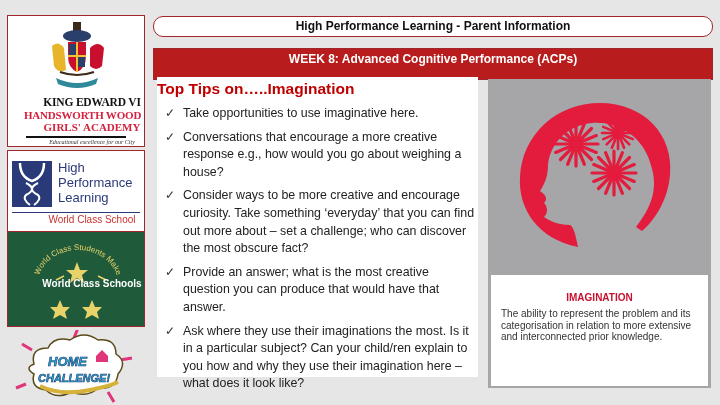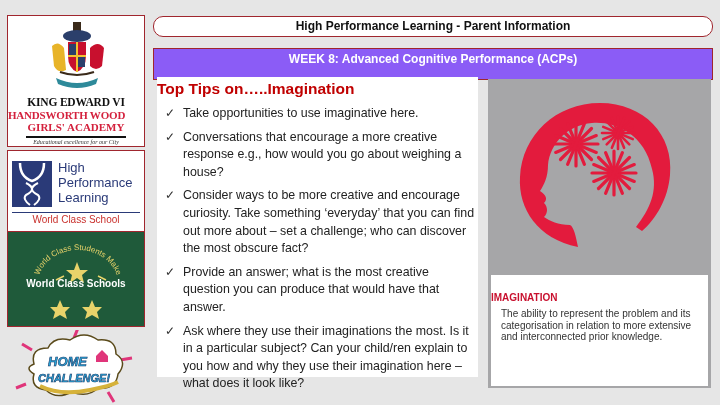--- a/index.html
+++ b/index.html
@@ -1,19 +1,19 @@
 <!DOCTYPE html>
 <html><head>
 <meta charset="utf-8">
 <style>
   * { box-sizing: border-box; margin: 0; padding: 0; }
   html, body { width: 720px; height: 405px; overflow: hidden; }
   body { background: #e6e6e6; font-family: "Liberation Sans", sans-serif; position: relative; }
 
-  .logo-box { position: absolute; left: 7px; width: 138px; background: #fff; border: 1px solid #a0262e; }
+  .logo-box { position: absolute; left: 7px; width: 138px; background: #fff; border: 1px solid #a0262e; padding-left: 16px; }
   #logo-school { top: 15px; height: 132px; }
   #logo-hpl { top: 150px; height: 87px; }
   #logo-wcs { top: 231px; height: 96px; background: #1f5a3a; }
 
   .crest { position: absolute; left: 38px; top: 6px; width: 62px; height: 72px; }
   .school-line1 { position: absolute; top: 80px; width: 100%; text-align: center; font-family: "Liberation Serif", serif; font-weight: bold; font-size: 11.5px; color: #111; letter-spacing: -0.2px; }
   .school-line2 { position: absolute; top: 93px; width: 100%; text-align: left; font-family: "Liberation Serif", serif; font-weight: bold; font-size: 11px; color: #d4213d; letter-spacing: -0.2px; }
   .school-line3 { position: absolute; top: 105px; width: 100%; text-align: center; font-family: "Liberation Serif", serif; font-weight: bold; font-size: 11px; color: #d4213d; }
   .school-rule { position: absolute; top: 120px; left: 18px; width: 100px; height: 2px; background: #111; }
   .school-motto { position: absolute; top: 123px; width: 100%; text-align: center; font-family: "Liberation Serif", serif; font-style: italic; font-size: 6px; color: #333; }
@@ -24,32 +24,32 @@
   .hpl-wcs { position: absolute; top: 63px; width: 100%; text-align: center; font-size: 10px; color: #c9302c; }
 
   .wcs-arc { position: absolute; left: 0; top: 8px; width: 138px; height: 50px; }
   .wcs-main { position: absolute; top: 46px; width: 100%; text-align: center; color: #fff; font-weight: bold; font-size: 10px; }
   .wcs-figs { position: absolute; left: 0; top: 62px; width: 138px; height: 28px; }
 
   .home-challenge { position: absolute; left: 12px; top: 330px; width: 128px; height: 74px; }
 
   .bar { position: absolute; left: 153px; width: 560px; border: 1px solid #a0262e; text-align: center; font-weight: bold; font-size: 12px; }
   #title-bar { top: 16px; height: 21px; line-height: 19px; background: #fff; color: #111; border-radius: 10px; }
-  #week-bar { top: 48px; height: 32px; line-height: 20px; background: #8b5cf6; color: #fff; }
+  #week-bar { top: 48px; height: 32px; line-height: 20px; background: #b91c1c; color: #fff; }
 
   .tips-panel { position: absolute; left: 157px; top: 77px; width: 321px; height: 300px; background: #fff; }
   .tips-title { position: absolute; top: 3px; width: 100%; text-align: left; color: #c00000; font-weight: bold; font-size: 15.5px; }
   .tips-list { position: absolute; left: 6px; top: 28px; width: 312px; list-style: none; }
   .tips-list li { position: relative; padding-left: 20px; font-size: 12.4px; line-height: 17.6px; color: #222; margin-bottom: 6px; }
   .tips-list .check { position: absolute; left: 2px; top: 0; font-size: 12px; color: #333; }
 
   .image-panel { position: absolute; left: 488px; top: 79px; width: 223px; height: 309px; background: #a6a6a8; }
   .head-svg { position: absolute; left: 30px; top: 20px; width: 160px; height: 155px; }
   .def-card { position: absolute; left: 3px; top: 196px; width: 217px; height: 111px; background: #fff; }
-  .def-title { position: absolute; top: 17px; width: 100%; color: #c8102e; font-weight: bold; font-size: 10px; }
+  .def-title { position: absolute; top: 17px; width: 100%; text-align: center; color: #c8102e; font-weight: bold; font-size: 10px; }
   .def-text { position: absolute; top: 33px; left: 10px; width: 197px; text-align: left; color: #333; font-size: 10px; line-height: 11.5px; }
 </style>
 </head>
 <body>
 
 <div class="logo-box" id="logo-school">
   <svg class="crest" viewBox="0 0 62 72">
     <rect x="27" y="0" width="8" height="10" fill="#3a2a1a"></rect>
     <ellipse cx="31" cy="14" rx="14" ry="6" fill="#2b3f6b"></ellipse>
     <path d="M22 20 h18 v14 q0 12 -9 16 q-9 -4 -9 -16z" fill="#c8102e"></path>

